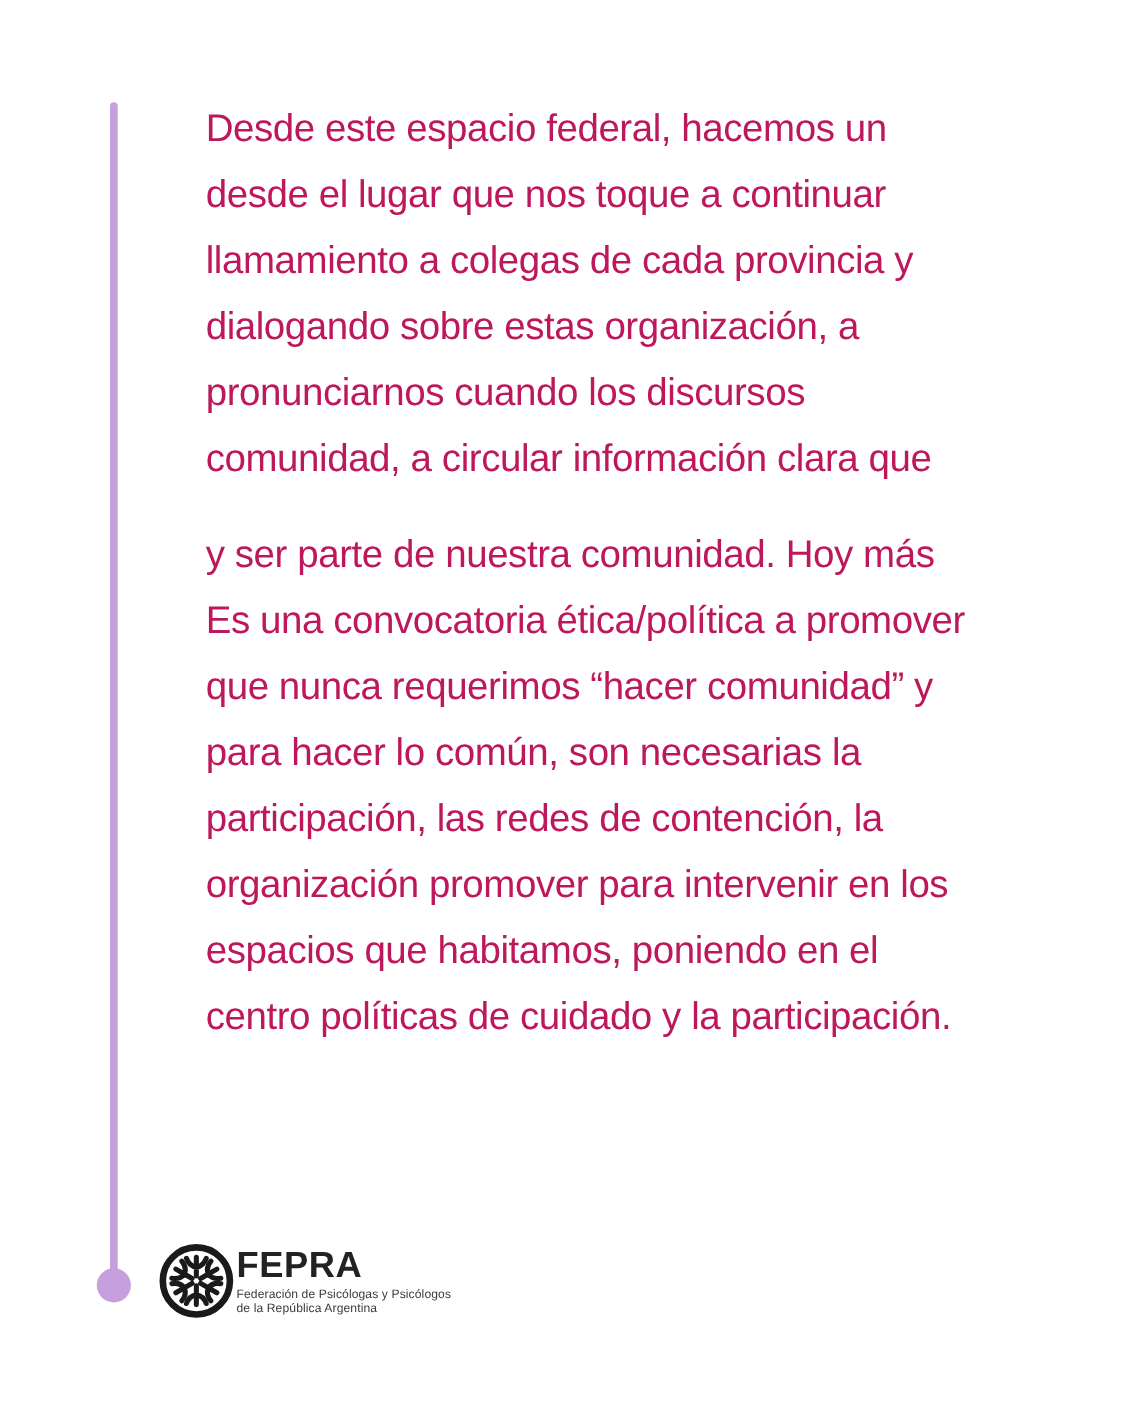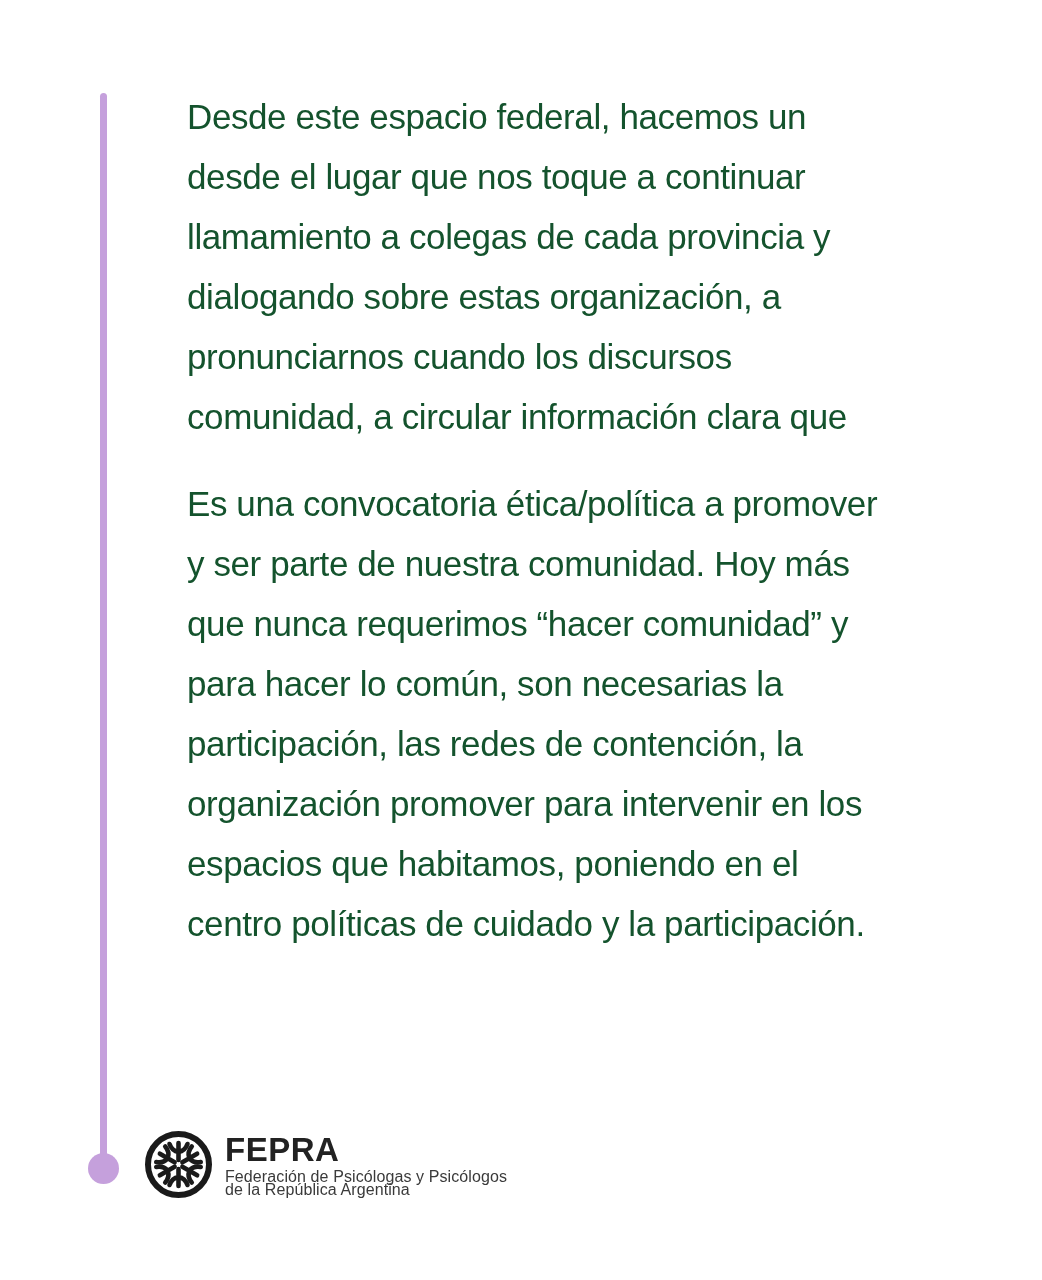--- a/index.html
+++ b/index.html
@@ -35,54 +35,54 @@
     border-radius: 50%;
     background: #c5a0dc;
   }
 
   
   .text-block {
     position: absolute;
     left: 187px;
     top: 87px;
     width: 800px;
-    color: #14532d;
+    color: #be185d;
   }
   .text-block .line {
     font-size: 35px;
     line-height: 60px;
     letter-spacing: -0.4px;
     white-space: nowrap;
     font-weight: 400;
   }
   .para2 {
     margin-top: 27px;
   }
 
   
   .footer-logo {
     position: absolute;
     left: 142px;
     top: 1128px;
     display: flex;
     align-items: center;
-    gap: 10px;
+    gap: 0;
   }
   .logo-icon svg { display: block; }
   .logo-text { display: flex; flex-direction: column; }
   .logo-acronym {
     font-size: 33px;
     font-weight: 700;
     letter-spacing: 0.5px;
     color: #222222;
     line-height: 1.0;
   }
   .logo-subtitle {
     margin-top: 5px;
-    font-size: 16px;
+    font-size: 11px;
     line-height: 12.5px;
     color: #3a3a3a;
     letter-spacing: 0.1px;
   }
 </style>
 </head>
 <body>
 
 <div class="canvas">
 
@@ -92,22 +92,22 @@
   <div class="text-block">
     <div class="para1">
       <div class="line">Desde este espacio federal, hacemos un</div>
       <div class="line">desde el lugar que nos toque a continuar</div>
       <div class="line">llamamiento a colegas de cada provincia y</div>
       <div class="line">dialogando sobre estas organización, a</div>
       <div class="line">pronunciarnos cuando los discursos</div>
       <div class="line">comunidad, a circular información clara que</div>
     </div>
     <div class="para2">
+      <div class="line">y ser parte de nuestra comunidad. Hoy más</div>
       <div class="line">Es una convocatoria ética/política a promover</div>
-      <div class="line">y ser parte de nuestra comunidad. Hoy más</div>
       <div class="line">que nunca requerimos “hacer comunidad” y</div>
       <div class="line">para hacer lo común, son necesarias la</div>
       <div class="line">participación, las redes de contención, la</div>
       <div class="line">organización promover para intervenir en los</div>
       <div class="line">espacios que habitamos, poniendo en el</div>
       <div class="line">centro políticas de cuidado y la participación.</div>
     </div>
   </div>
 
   <div class="footer-logo">

